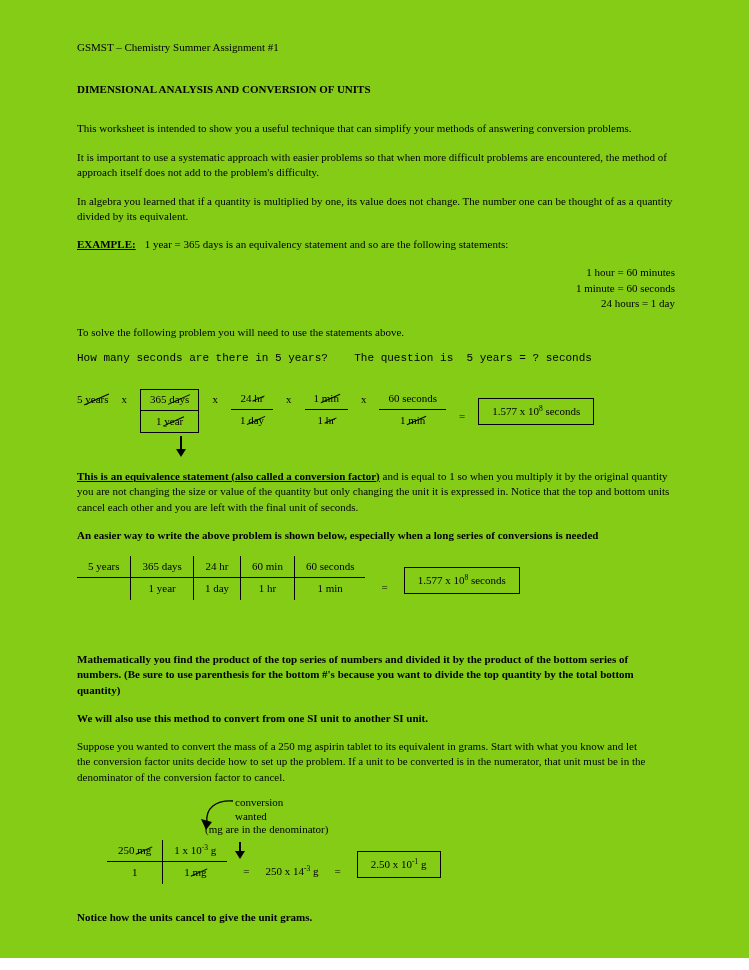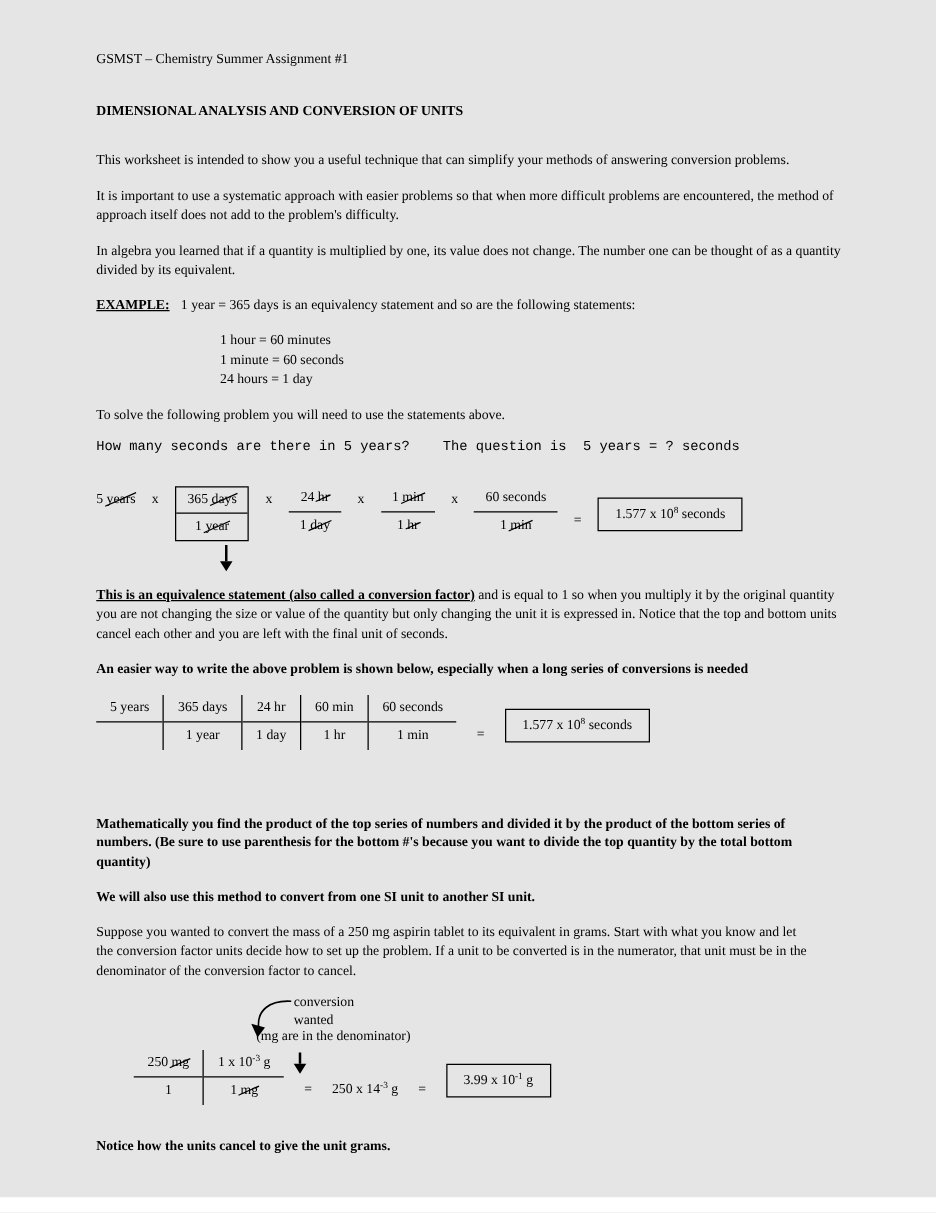--- a/index.html
+++ b/index.html
@@ -1,41 +1,41 @@
 <!DOCTYPE html>
 <html><head>
 <meta charset="utf-8">
 <style>
   * { box-sizing: border-box; }
   html, body { margin: 0; padding: 0; background: #ffffff; }
   .page {
     position: relative;
     width: 749px;
     height: 958px;
-    background: #e5e5e5;
+    background: #84cc16;
     color: #000000;
     font-family: "Liberation Serif", "DejaVu Serif", serif;
     font-size: 11px;
     line-height: 15.5px;
     overflow: hidden;
   }
   .content { padding: 40px 74px 0 77px; }
 
   .doc-header { margin-bottom: 26px; }
   .doc-title  { font-weight: bold; margin-bottom: 24px; }
 
   p { margin: 0 0 12px 0; }
   p.mb13 { margin-bottom: 13px; }
   p.mb11 { margin-bottom: 11px; }
   .bold { font-weight: bold; }
   .bold-ul { font-weight: bold; text-decoration: underline; }
   .prewrap { white-space: pre-wrap; font-family: Liberation Mono, monospace; }
   .narrow { max-width: 572px; }
 
-  .equiv-list { margin: 0 0 13px 99px; }
+  .equiv-list { margin: 0 0 13px 40px; text-align: right; }
 
   .example-text { margin-left: 9px; }
 
   
   .cancel { position: relative; display: inline-block; }
   .cancel::after {
     content: "";
     position: absolute;
     left: -2px; right: -2px; top: 46%;
     border-top: 1.2px solid #000;
@@ -201,20 +201,20 @@
             <div class="fcell">1</div>
           </div>
           <div class="fcol">
             <div class="fcell top"><span>1 x 10</span><sup>-3</sup> <span>g</span></div>
             <div class="fcell"><span>1</span> <span class="cancel">mg</span></div>
           </div>
         </div>
         <span class="op">=</span>
         <span class="plain-result"><span>250 x 14</span><sup>-3</sup> <span>g</span></span>
         <span class="op">=</span>
-        <span class="result-box"><span>3.99 x 10</span><sup>-1</sup> <span>g</span></span>
+        <span class="result-box"><span>2.50 x 10</span><sup>-1</sup> <span>g</span></span>
       </div>
     </div>
 
     <p class="bold closing">Notice how the units cancel to give the unit grams.</p>
 
   </div>
 </div>
 
 </body></html>

